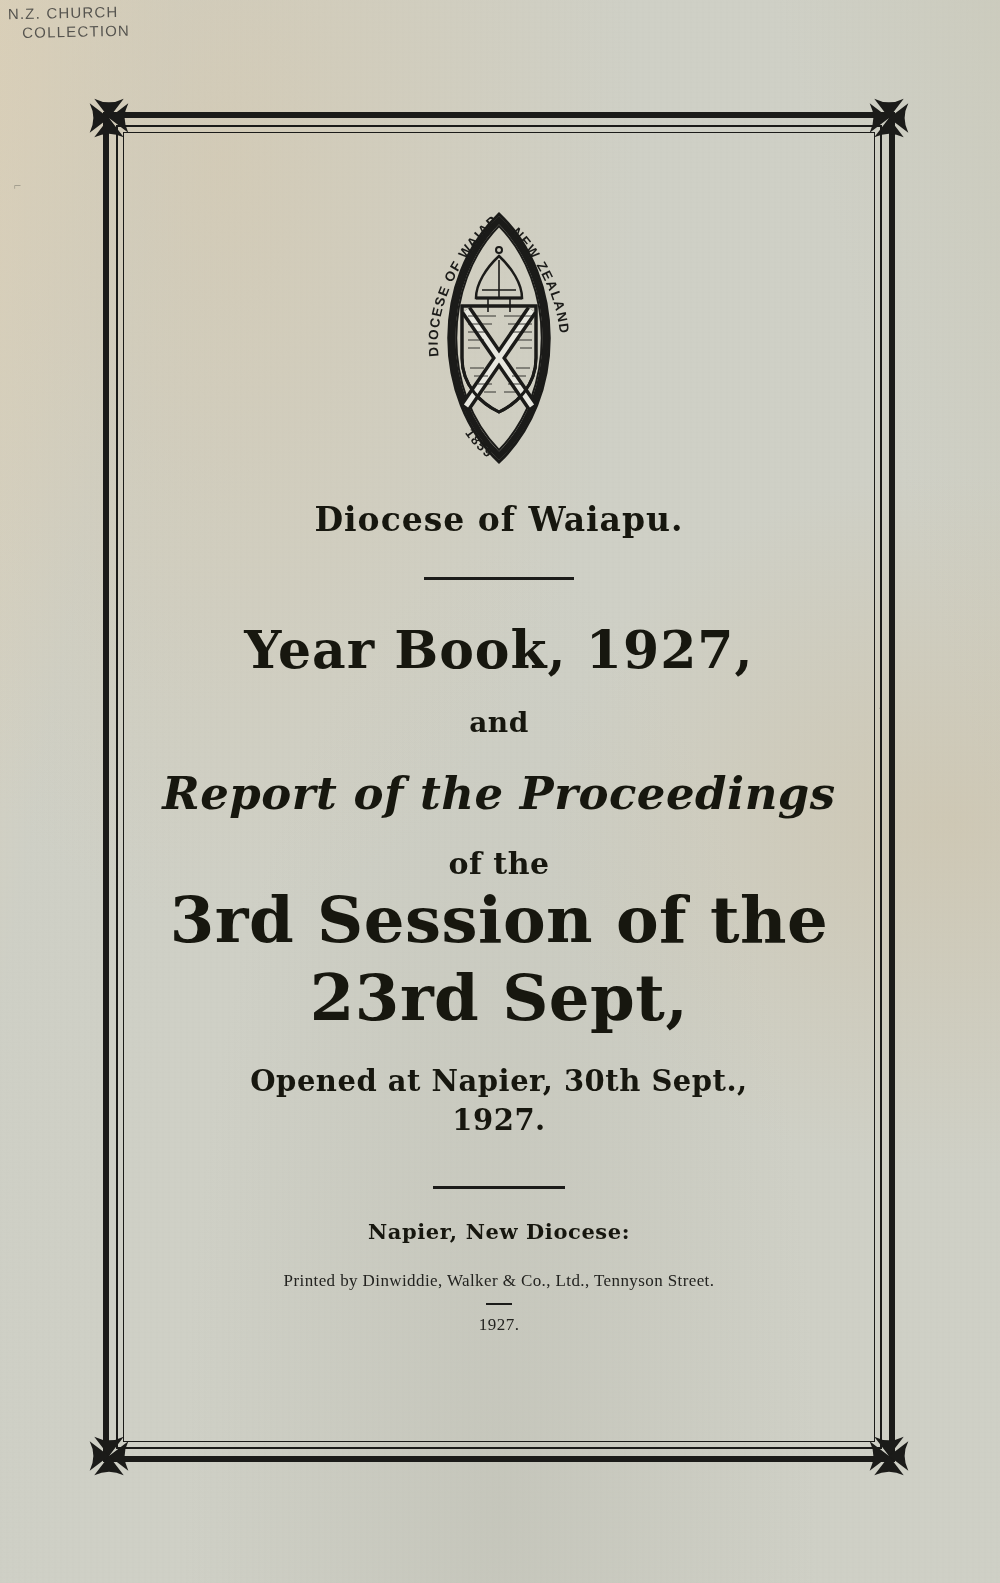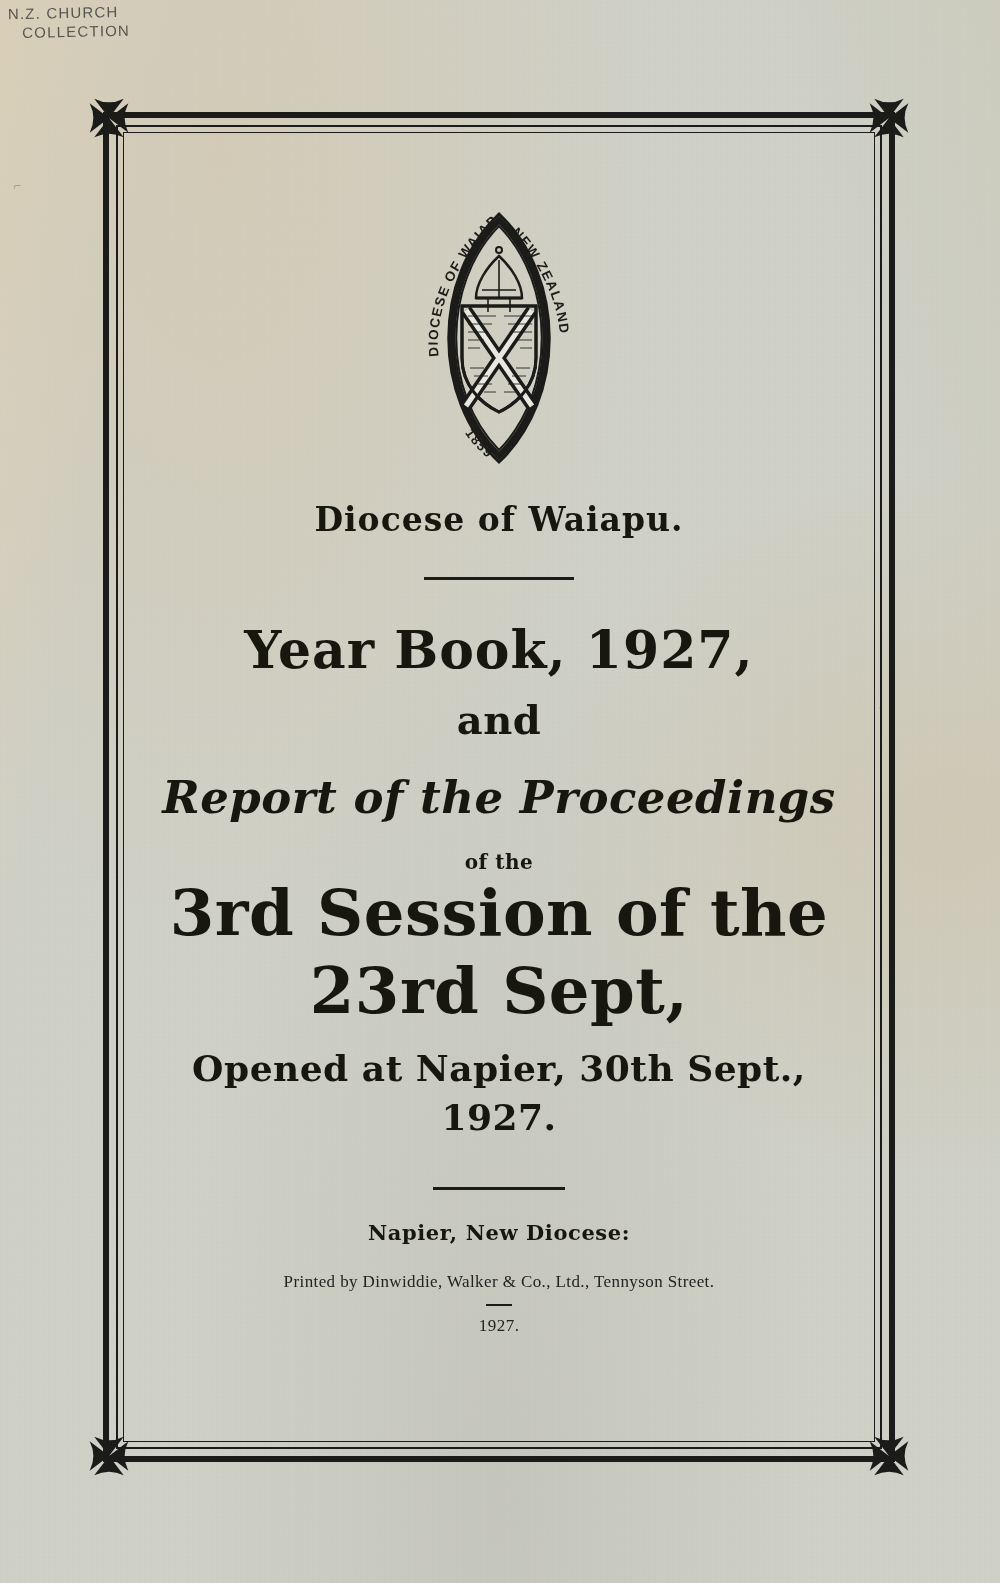--- a/index.html
+++ b/index.html
@@ -136,41 +136,41 @@
     margin: 38px auto 40px;
   }
   .divider.short { width: 132px; margin: 46px auto 30px; }
 
   #year-book {
     font-size: 52px;
     line-height: 1.15;
     letter-spacing: 1px;
   }
   .small-word {
-    font-size: 40px;
-    margin-top: 16px;
+    font-size: 28px;
+    margin-top: 26px;
   }
   #report-line {
     font-size: 45px;
     margin-top: 28px;
     letter-spacing: 0.5px;
     font-style: italic;
   }
   #ofthe-line {
-    font-size: 20px;
+    font-size: 30px;
     margin-top: 26px;
   }
   #session-line {
     font-size: 64px;
     line-height: 1.22;
     letter-spacing: 0.5px;
   }
   #opened-line {
-    font-size: 36px;
-    margin-top: 14px;
+    font-size: 29px;
+    margin-top: 25px;
     line-height: 1.35;
   }
 
   #imprint-place {
     font-size: 21px;
     margin-top: 14px;
     letter-spacing: 0.6px;
   }
   #imprint-printer {
     font-family: "Liberation Serif", serif;

